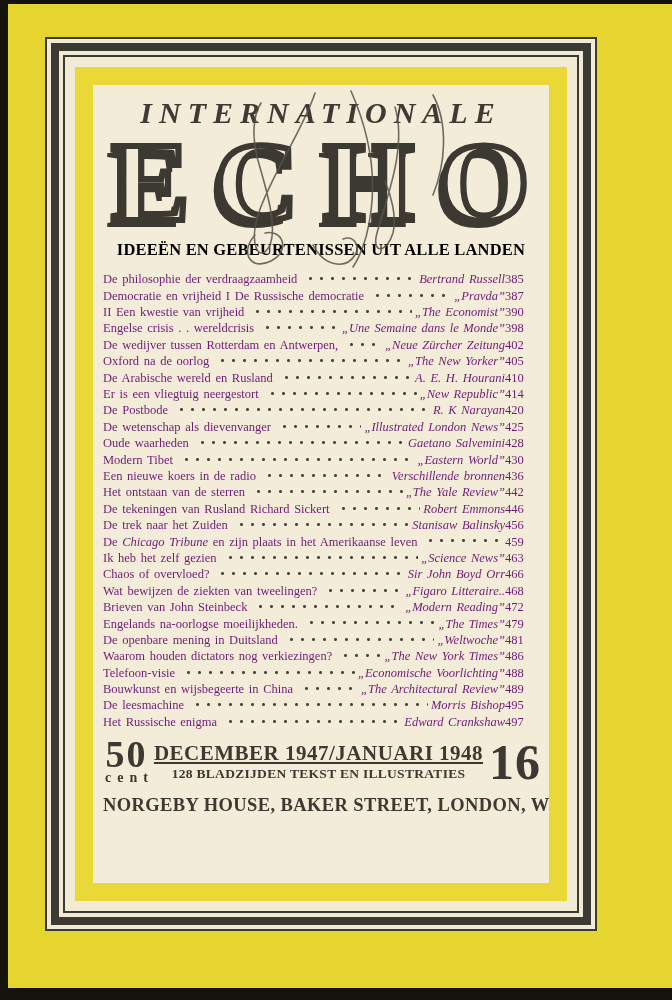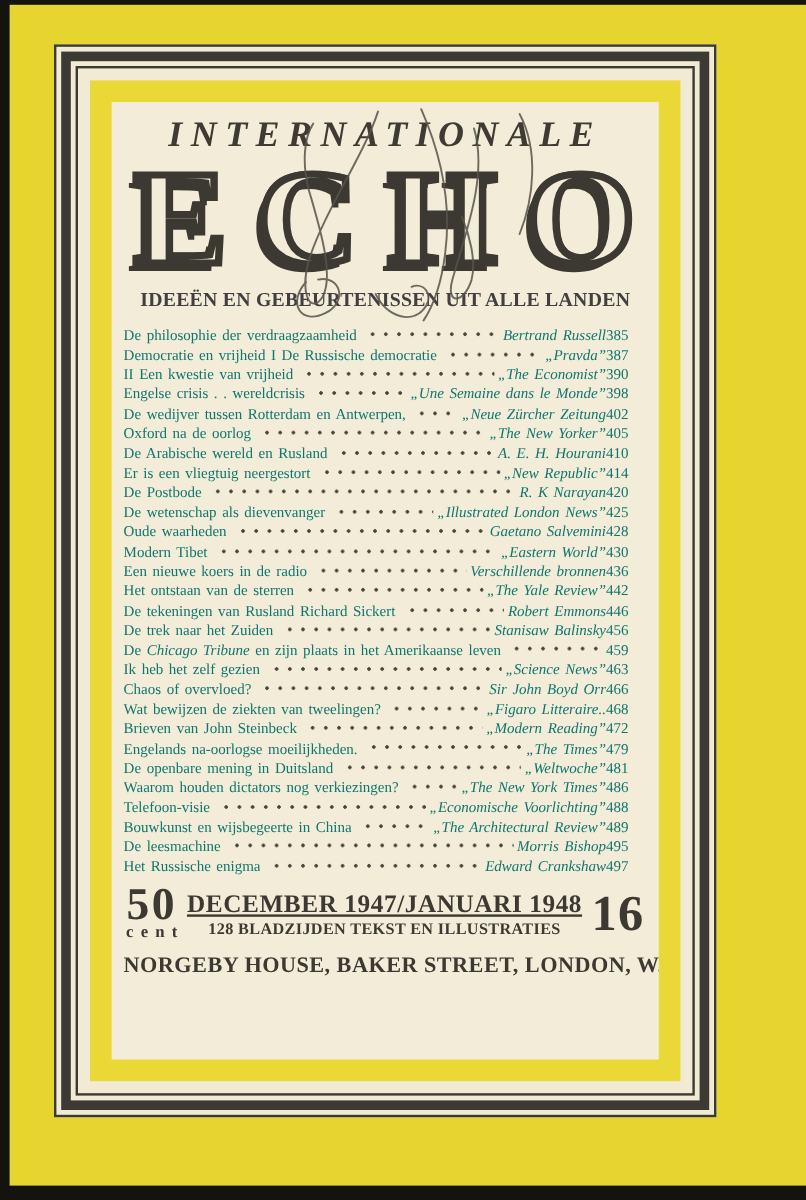--- a/index.html
+++ b/index.html
@@ -38,27 +38,27 @@
     -webkit-text-stroke: 6px #3b3931;
     text-shadow:
       -2px -2px 0 #3b3931, 2px -2px 0 #3b3931,
       -2px 2px 0 #3b3931, 2px 2px 0 #3b3931,
       -6px 7px 0 #3b3931;
     white-space: nowrap; transform: scaleX(1.04); transform-origin: center;
   }
   .subtitle {
     margin-top: 10px; text-align: center;
     font-size: 16.5px; line-height: 20px; font-weight: bold;
-    letter-spacing: 0.2px; color: #404040; white-space: nowrap;
+    letter-spacing: 0.2px; color: #000000; white-space: nowrap;
   }
   .toc { margin-top: 11px; flex: 0 0 auto; }
   .toc-row {
     display: flex; align-items: stretch; height: 16.4px;
     font-size: 12.5px; line-height: 16.4px; overflow: hidden;
-    word-spacing: 1.5px; color: #0f766e;
+    word-spacing: 1.5px; color: #701a75;
   }
   .toc-title { white-space: nowrap; }
   .toc-title i { font-style: italic; }
   .leader {
     flex: 1 1 auto; min-width: 2px; margin: 0 3px 0 6px;
     background-image: radial-gradient(circle, #46443b 1.2px, rgba(70,68,59,0) 1.7px);
     background-size: 11px 11px; background-repeat: repeat-x;
     background-position: 2px calc(100% - 3.5px);
   }
   .toc-source { white-space: nowrap; font-style: italic; }
@@ -67,21 +67,21 @@
   .info-row {
     display: flex; align-items: center; justify-content: space-between;
     padding: 0 2px;
   }
   .price-block { text-align: center; color: #3b3931; }
   .price-value { font-size: 38px; line-height: 32px; font-weight: bold; letter-spacing: 2px; }
   .price-unit { font-size: 14px; line-height: 16px; font-weight: bold; letter-spacing: 6px; margin-right: -6px; }
   .date-block { text-align: center; color: #3b3931; flex: 1 1 auto; padding: 0 6px; }
   .date-line { font-size: 21px; line-height: 24px; font-weight: bold; letter-spacing: 0.5px; white-space: nowrap; text-decoration: underline; }
   .pages-line { font-size: 13.5px; line-height: 18px; font-weight: bold; letter-spacing: 0.3px; white-space: nowrap; }
-  .issue-number { font-size: 42px; line-height: 44px; font-weight: bold; color: #3b3931; letter-spacing: 1px; }
+  .issue-number { font-size: 50px; line-height: 44px; font-weight: bold; color: #3b3931; letter-spacing: 1px; }
   .address-line {
     margin-top: 8px; text-align: center;
     font-size: 18.5px; line-height: 22px; font-weight: bold;
     letter-spacing: 0.4px; color: #3b3931; white-space: nowrap;
   }
   .scribble {
     position: absolute; left: 0; top: 0; width: 100%; height: 300px;
     pointer-events: none;
   }
 </style>

